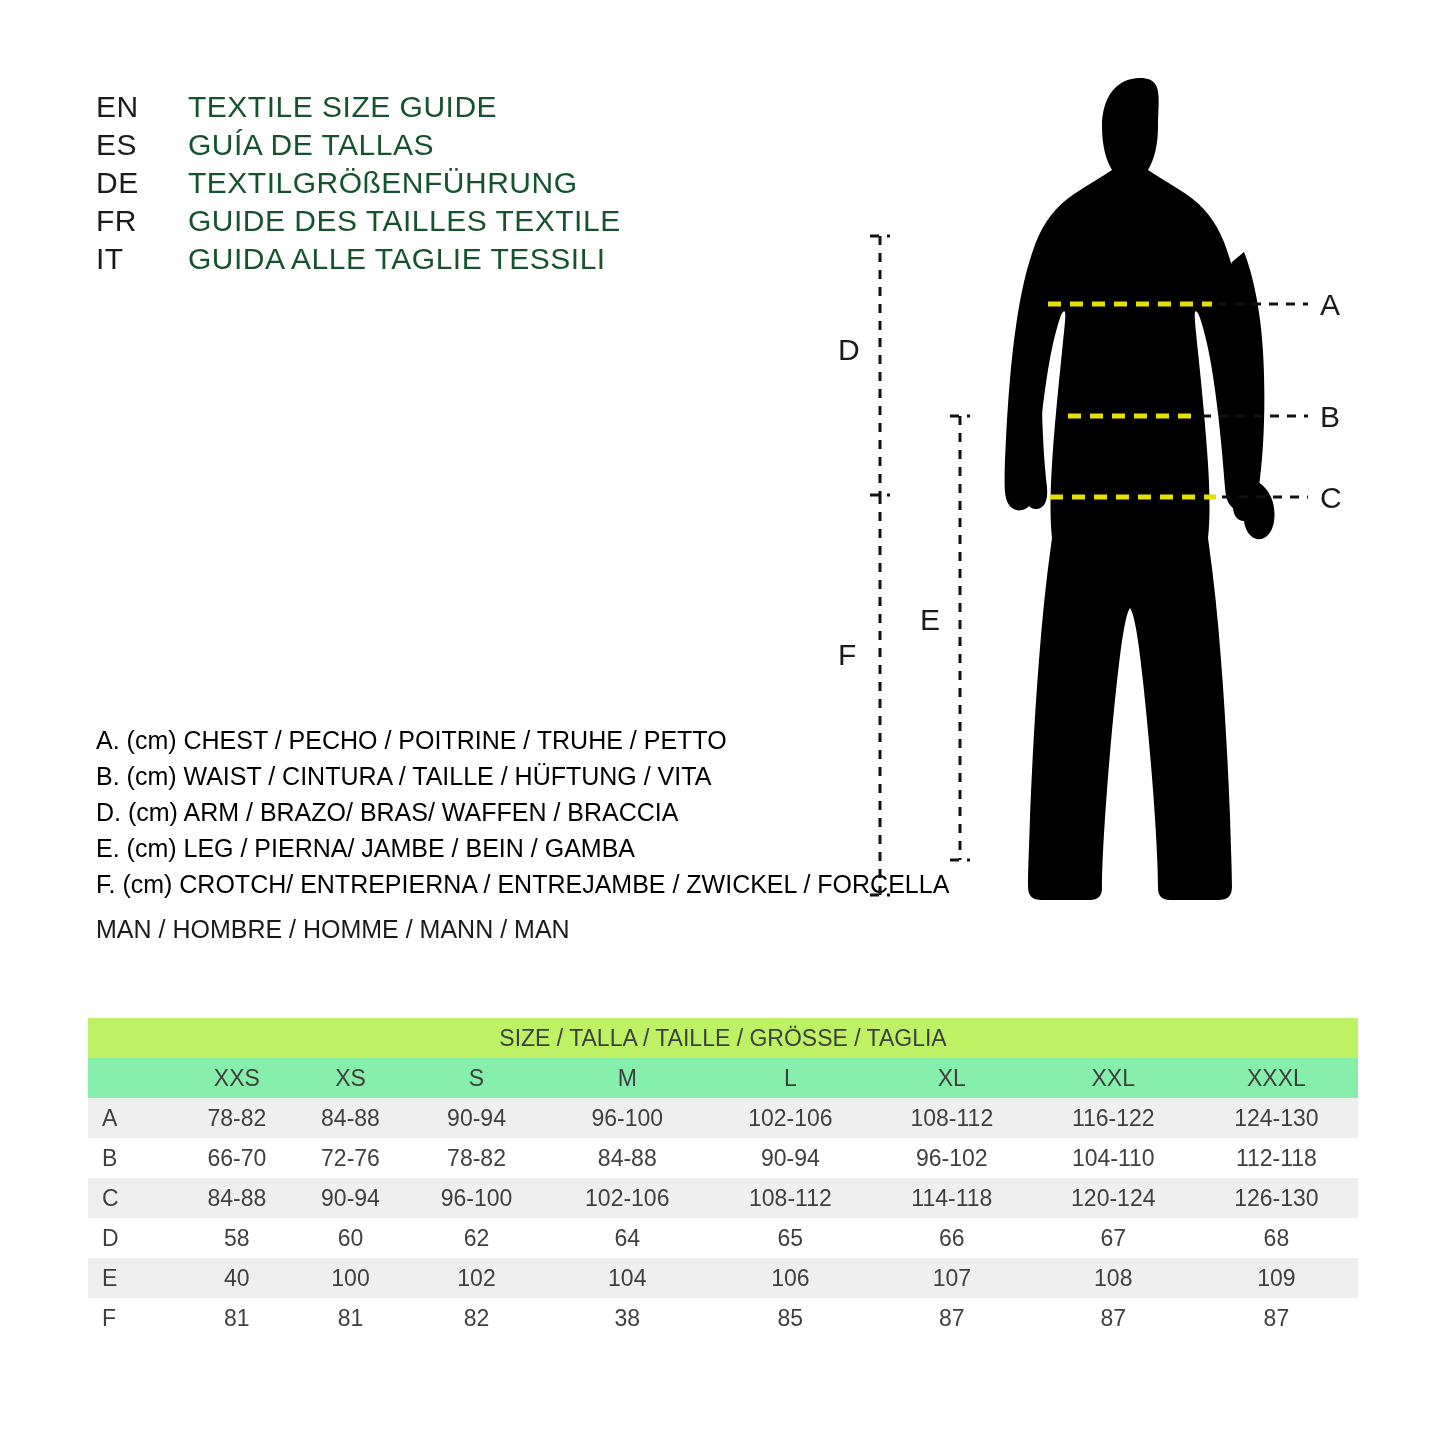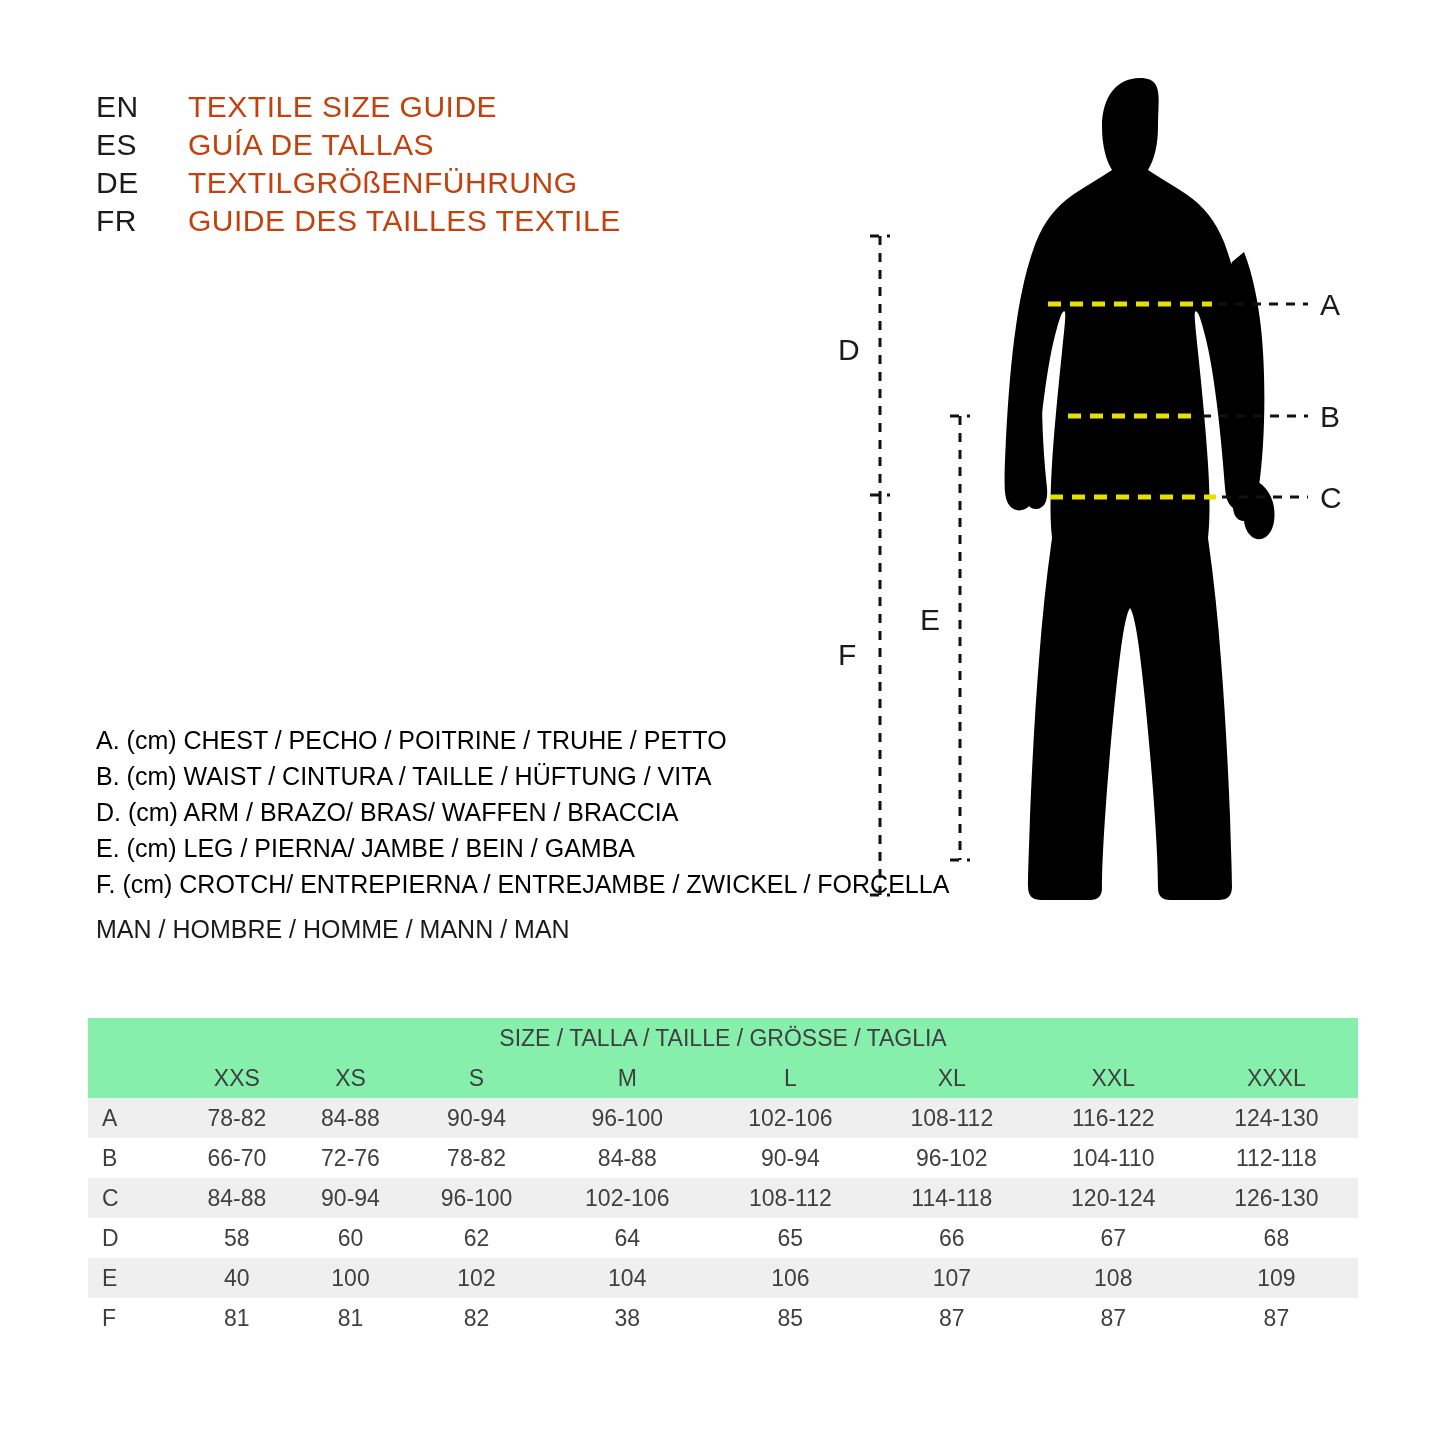--- a/index.html
+++ b/index.html
@@ -29,21 +29,21 @@
   }
   .title-lang {
     width: 92px;
     font-size: 30px;
     letter-spacing: 0.5px;
     color: #1b1b1b;
   }
   .title-text {
     font-size: 30px;
     letter-spacing: 0.5px;
-    color: #c2410c;
+    color: #14532d;
   }
 
   
   #legend {
     position: absolute;
     left: 96px;
     top: 722px;
     width: 800px;
   }
   .legend-row {
@@ -78,21 +78,21 @@
     top: 1018px;
     width: 1270px;
     border-collapse: collapse;
     font-size: 23px;
   }
   #size-table td, #size-table th {
     padding: 0;
     font-weight: normal;
   }
   .tbl-title-row td {
-    background: #86efac;
+    background: #bef264;
     color: #3a3a3a;
     height: 38px;
     font-size: 23px;
     padding-left: 12px;
     text-align: left;
   }
   .tbl-header-row td {
     background: #86efac;
     color: #3f3f3f;
     height: 42px;
@@ -127,20 +127,24 @@
     <span class="title-lang">ES</span>
     <span class="title-text">GUÍA DE TALLAS</span>
   </div>
   <div class="title-row">
     <span class="title-lang">DE</span>
     <span class="title-text">TEXTILGRÖßENFÜHRUNG</span>
   </div>
   <div class="title-row">
     <span class="title-lang">FR</span>
     <span class="title-text">GUIDE DES TAILLES TEXTILE</span>
+  </div>
+  <div class="title-row">
+    <span class="title-lang">IT</span>
+    <span class="title-text">GUIDA ALLE TAGLIE TESSILI</span>
   </div>
 </div>
 
 <div id="legend">
   <div class="legend-row">A. (cm) CHEST / PECHO / POITRINE / TRUHE / PETTO</div>
   <div class="legend-row">B. (cm) WAIST / CINTURA / TAILLE / HÜFTUNG / VITA</div>
   <div class="legend-row">D. (cm) ARM / BRAZO/ BRAS/ WAFFEN / BRACCIA</div>
   <div class="legend-row">E. (cm) LEG / PIERNA/ JAMBE / BEIN / GAMBA</div>
   <div class="legend-row">F. (cm) CROTCH/ ENTREPIERNA / ENTREJAMBE / ZWICKEL / FORCELLA</div>
 </div>

